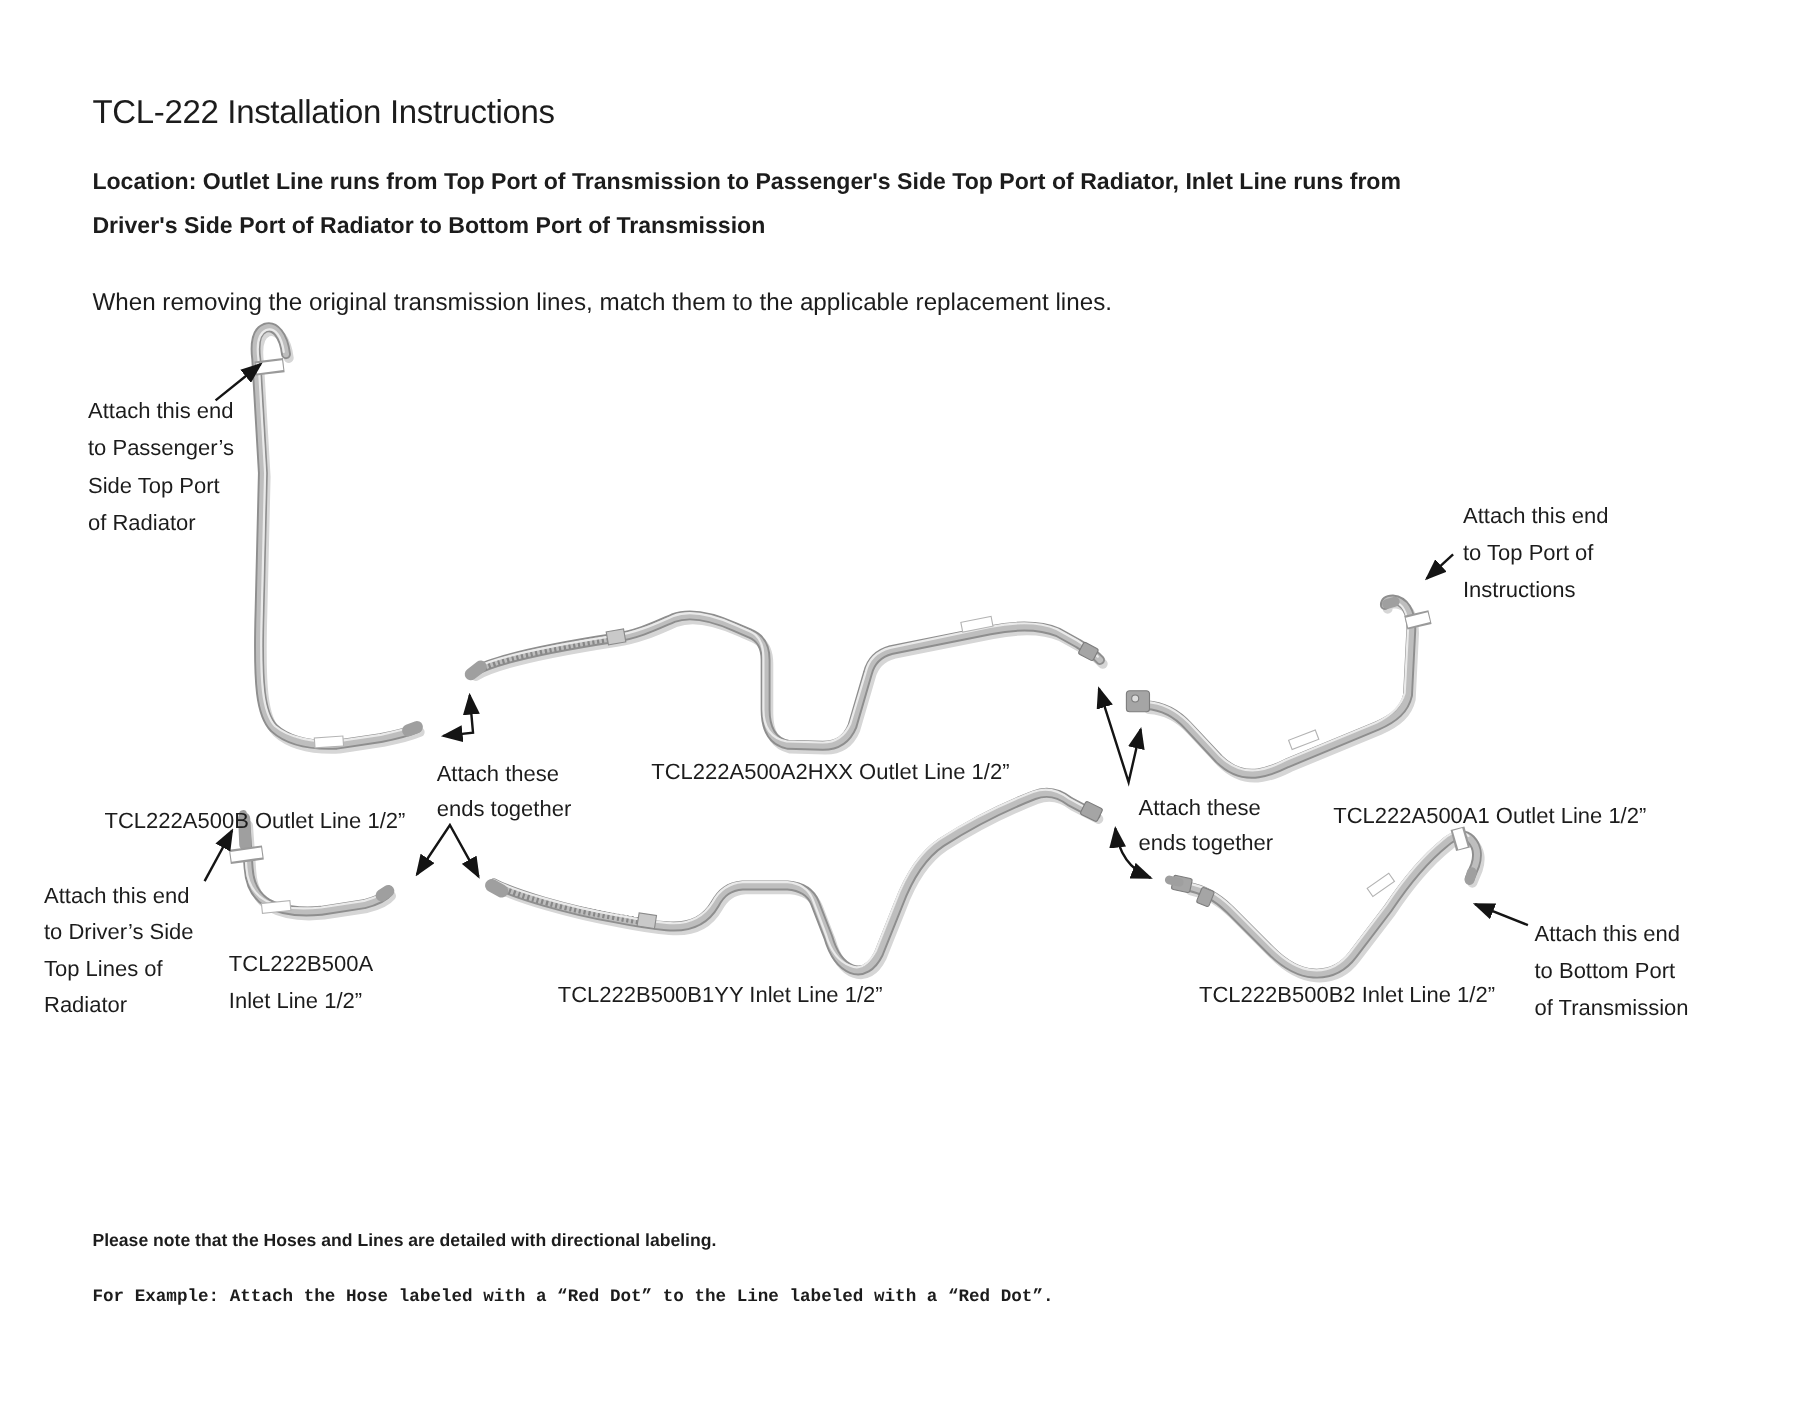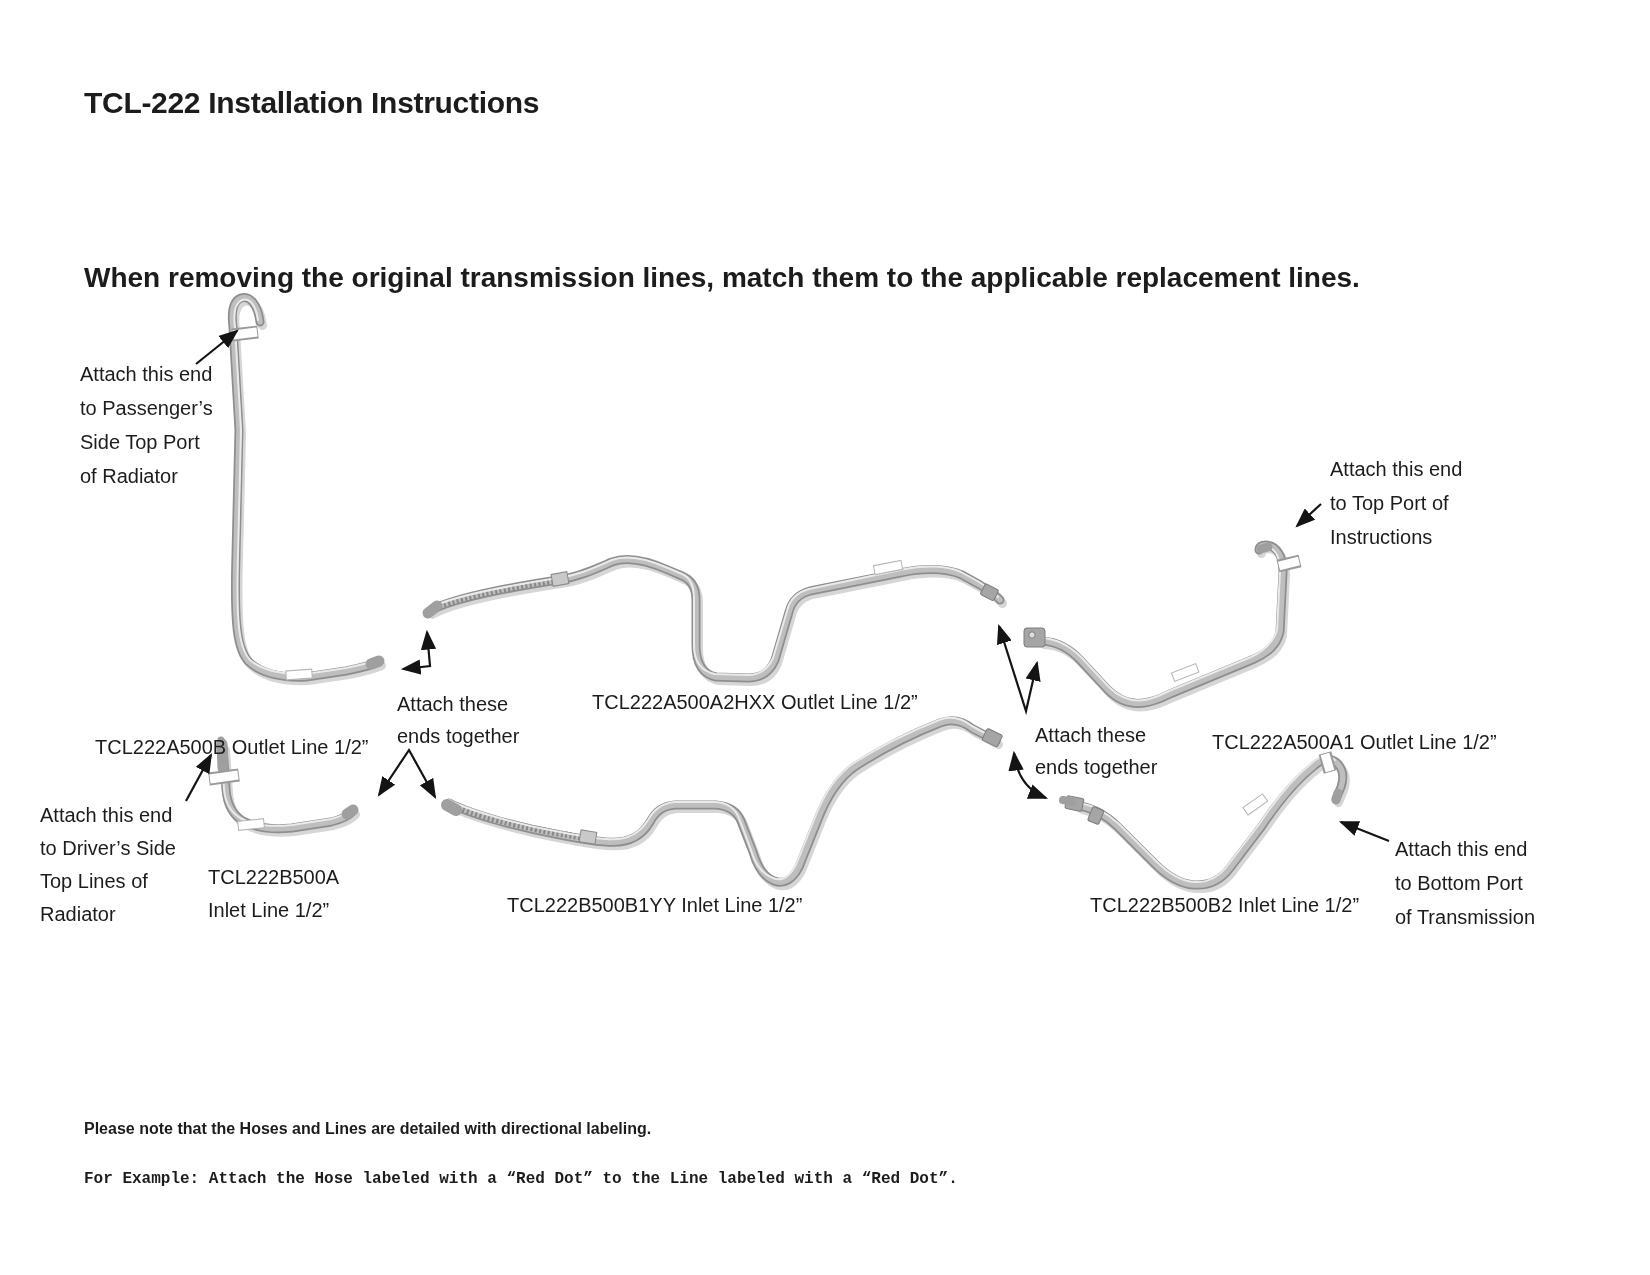--- a/index.html
+++ b/index.html
@@ -1,22 +1,22 @@
 <!DOCTYPE html>
 <html><head>
 <meta charset="utf-8">
 <style>
   html,body{margin:0;padding:0;background:#ffffff;}
   .page{position:relative;width:1650px;height:1275px;background:#ffffff;overflow:hidden;
         font-family:"Liberation Sans", sans-serif;color:#1c1c1c;}
   .abs{position:absolute;}
-  .title{font-size:30px;font-weight:bold;letter-spacing:-0.3px;white-space:nowrap;}
+  .title{font-size:30px;font-weight:normal;letter-spacing:-0.3px;white-space:nowrap;}
   .intro{font-size:21px;font-weight:bold;line-height:40px;}
   .intro .ln{display:block;white-space:nowrap;}
-  .bold-note{font-size:28px;font-weight:bold;white-space:nowrap;}
+  .bold-note{font-size:22px;font-weight:normal;white-space:nowrap;}
   .footer-note{font-size:16px;font-weight:bold;white-space:nowrap;}
   .part-label{font-size:20px;white-space:nowrap;}
   .annot{font-size:20px;line-height:33px;}
   .annot .ln{display:block;white-space:nowrap;}
   .lh32{line-height:32px;}
   .lh34{line-height:34px;}
   .diagram-svg{position:absolute;left:0;top:0;width:1650px;height:1275px;pointer-events:none;}
   
   .t-shadow{fill:none;stroke:#d6d6d6;stroke-width:9;stroke-linecap:round;stroke-linejoin:round;}
   .t-outer{fill:none;stroke:#8e8e8e;stroke-width:9;stroke-linecap:round;stroke-linejoin:round;}
@@ -31,20 +31,24 @@
   .tag{fill:#ffffff;stroke:#b3b3b3;stroke-width:1;}
   .arr{fill:none;stroke:#141414;stroke-width:2.2;}
 </style>
 </head>
 <body>
 
 <div class="page">
 
   <div class="abs title" style="left:84px;top:86px;">TCL-222 Installation Instructions</div>
 
+  <div class="abs intro" style="left:84px;top:146px;">
+    <span class="ln">Location: Outlet Line runs from Top Port of Transmission to Passenger's Side Top Port of Radiator, Inlet Line runs from</span>
+    <span class="ln">Driver's Side Port of Radiator to Bottom Port of Transmission</span>
+  </div>
 
   <div class="abs bold-note" style="left:84px;top:262px;">When removing the original transmission lines, match them to the applicable replacement lines.</div>
 
   <svg class="diagram-svg" viewBox="0 0 1650 1275" xmlns="http://www.w3.org/2000/svg">
     <defs>
       <marker id="ah" markerWidth="9" markerHeight="7" refX="8" refY="3.5" orient="auto-start-reverse">
         <path d="M0,0 L9,3.5 L0,7 z" fill="#141414"></path>
       </marker>
     </defs>
 

